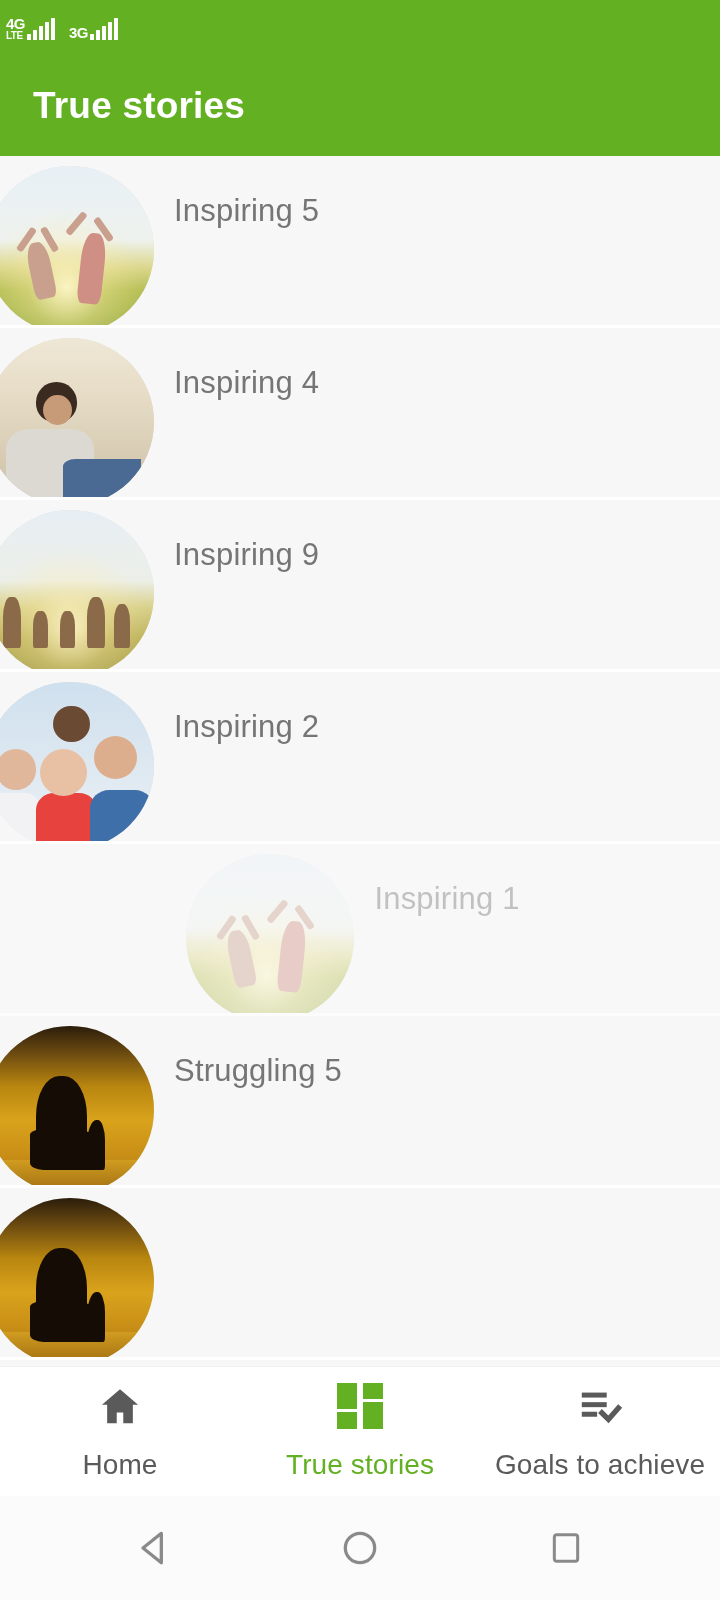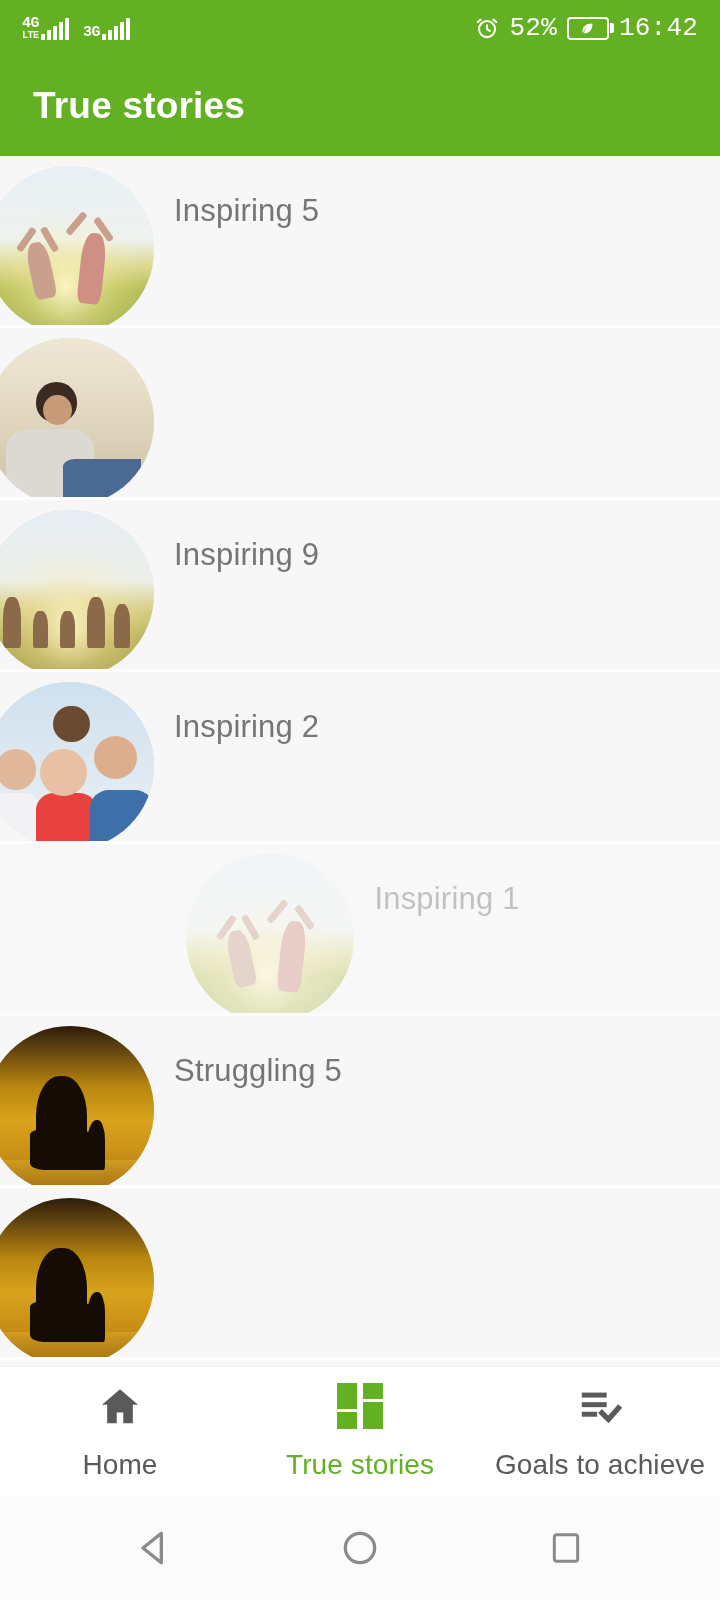--- a/index.html
+++ b/index.html
@@ -14,23 +14,22 @@
     width:720px; height:1600px;
     display:flex; flex-direction:column;
     background:#f7f7f7;
   }
 
   
   .statusbar {
     height:56px; flex:0 0 56px;
     background:#63b022;
     display:flex; align-items:center;
-    padding:0 22px;
+    padding:0 6px;
     color:#ffffff;
-    font-family:Liberation Mono, monospace;
   }
   .sb-left { display:flex; align-items:flex-end; gap:14px; }
   .sb-right { margin-left:auto; display:flex; align-items:center; gap:10px; }
 
   .net { display:flex; align-items:flex-end; gap:2px; }
   .net-tag {
     font-size:15px; line-height:14px; font-weight:700;
     letter-spacing:-0.5px;
     display:flex; flex-direction:column; align-items:flex-start;
   }
@@ -253,34 +252,20 @@
           <i></i>
             <i></i>
             <i></i>
             <i></i>
             <i></i>
         </div>
       </div>
 
     </div>
 
-    <div class="sb-right">
-      <svg class="clock-ic" viewBox="0 0 24 24">
-        <circle cx="12" cy="13" r="7.4" fill="none" stroke="#ffffff" stroke-width="1.9"></circle>
-        <path d="M12 9.4V13l2.6 1.7" fill="none" stroke="#ffffff" stroke-width="1.9" stroke-linecap="round"></path>
-        <path d="M6.2 4.2 3.4 6.6M17.8 4.2l2.8 2.4" fill="none" stroke="#ffffff" stroke-width="1.9" stroke-linecap="round"></path>
-      </svg>
-      <span class="sb-text">52%</span>
-      <span class="batt">
-        <svg class="leaf" viewBox="0 0 24 24">
-          <path d="M20 4C9 4 4 9.5 4 16c0 2.2.8 4 .8 4s1.2-7 7.2-10.4C8.6 12.6 6.4 16.6 6.4 20 16 20 20 13 20 4z" fill="#ffffff"></path>
-        </svg>
-      </span>
-      <span class="sb-text">16:42</span>
-    </div>
   </div>
 
   <div class="appbar">
     <div class="appbar-title">True stories</div>
   </div>
 
   <div class="list">
 
     <div class="row">
       <div class="avatar">
@@ -298,20 +283,21 @@
 
     <div class="row">
       <div class="avatar">
         <div class="art man">
           <span class="body"></span>
             <span class="jeans"></span>
           <span class="head"></span>
             <span class="face"></span>
         </div>
       </div>
+      <div class="row-label">Inspiring 4</div>
     </div>
 
     <div class="row">
       <div class="avatar">
         <div class="art family">
           <span class="p1"></span>
             <span class="p2"></span>
             <span class="p3"></span>
             <span class="p4"></span>
             <span class="p5"></span>

